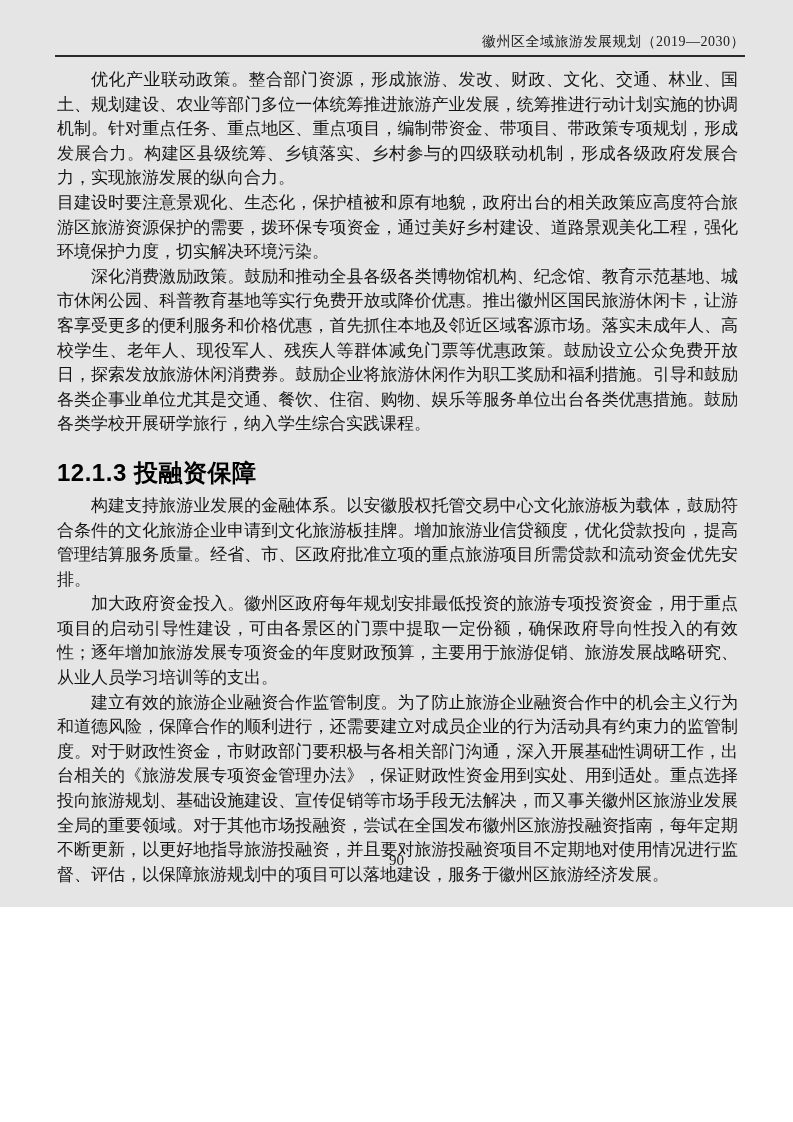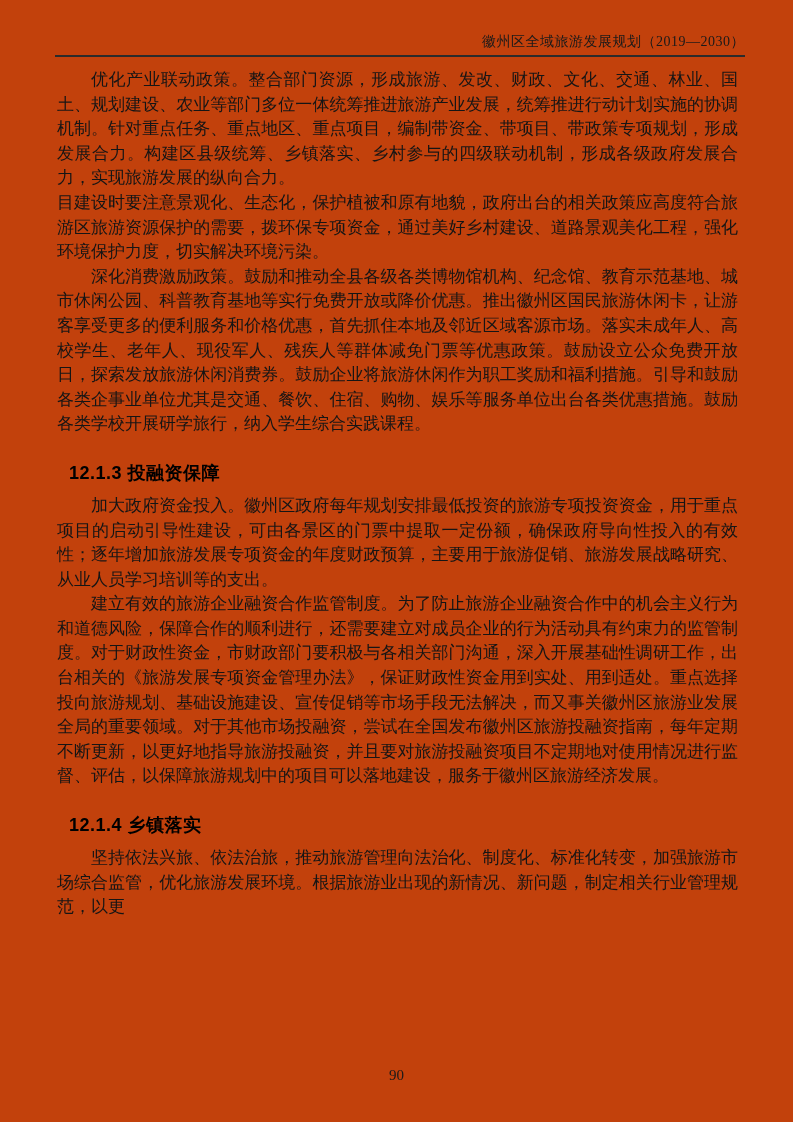--- a/index.html
+++ b/index.html
@@ -3,22 +3,22 @@
 <meta charset="utf-8">
 <style>
   html, body {
     margin: 0;
     padding: 0;
     background: #fff;
   }
   .page {
     position: relative;
     width: 793px;
-    height: 1122px;
-    background: #c2410c;
+    height: 907px;
+    background: #e5e5e5;
     color: #111111;
     font-family: "Liberation Serif", "DejaVu Serif", serif;
     overflow: hidden;
     box-sizing: border-box;
   }
   .page-header {
     position: absolute;
     top: 0;
     left: 55px;
     width: 690px;
@@ -51,24 +51,24 @@
     text-indent: 2em;
     word-break: break-all;
     color: #151515;
   }
   .para.no-indent {
     text-indent: 0;
   }
   .section-heading {
     font-family: "Liberation Sans", "DejaVu Sans", sans-serif;
     font-weight: 700;
-    font-size: 18px;
+    font-size: 24px;
     line-height: 26px;
     color: #000000;
-    margin: 23px 0 8px 12px;
+    margin: 23px 0 8px 0;
     letter-spacing: 0.5px;
   }
   .page-footer {
     position: absolute;
     left: 0;
     bottom: 38px;
     width: 100%;
     text-align: center;
     font-size: 15px;
     color: #1a1a1a;
@@ -88,20 +88,21 @@
 
     <p class="para">优化产业联动政策。整合部门资源，形成旅游、发改、财政、文化、交通、林业、国土、规划建设、农业等部门多位一体统筹推进旅游产业发展，统筹推进行动计划实施的协调机制。针对重点任务、重点地区、重点项目，编制带资金、带项目、带政策专项规划，形成发展合力。构建区县级统筹、乡镇落实、乡村参与的四级联动机制，形成各级政府发展合力，实现旅游发展的纵向合力。</p>
 
     <p class="para no-indent">目建设时要注意景观化、生态化，保护植被和原有地貌，政府出台的相关政策应高度符合旅游区旅游资源保护的需要，拨环保专项资金，通过美好乡村建设、道路景观美化工程，强化环境保护力度，切实解决环境污染。</p>
 
     <p class="para">深化消费激励政策。鼓励和推动全县各级各类博物馆机构、纪念馆、教育示范基地、城市休闲公园、科普教育基地等实行免费开放或降价优惠。推出徽州区国民旅游休闲卡，让游客享受更多的便利服务和价格优惠，首先抓住本地及邻近区域客源市场。落实未成年人、高校学生、老年人、现役军人、残疾人等群体减免门票等优惠政策。鼓励设立公众免费开放日，探索发放旅游休闲消费券。鼓励企业将旅游休闲作为职工奖励和福利措施。引导和鼓励各类企事业单位尤其是交通、餐饮、住宿、购物、娱乐等服务单位出台各类优惠措施。鼓励各类学校开展研学旅行，纳入学生综合实践课程。</p>
 
     <h2 class="section-heading">12.1.3 投融资保障</h2>
 
 
+    <p class="para">构建支持旅游业发展的金融体系。以安徽股权托管交易中心文化旅游板为载体，鼓励符合条件的文化旅游企业申请到文化旅游板挂牌。增加旅游业信贷额度，优化贷款投向，提高管理结算服务质量。经省、市、区政府批准立项的重点旅游项目所需贷款和流动资金优先安排。</p>
 
     <p class="para">加大政府资金投入。徽州区政府每年规划安排最低投资的旅游专项投资资金，用于重点项目的启动引导性建设，可由各景区的门票中提取一定份额，确保政府导向性投入的有效性；逐年增加旅游发展专项资金的年度财政预算，主要用于旅游促销、旅游发展战略研究、从业人员学习培训等的支出。</p>
 
     <p class="para">建立有效的旅游企业融资合作监管制度。为了防止旅游企业融资合作中的机会主义行为和道德风险，保障合作的顺利进行，还需要建立对成员企业的行为活动具有约束力的监管制度。对于财政性资金，市财政部门要积极与各相关部门沟通，深入开展基础性调研工作，出台相关的《旅游发展专项资金管理办法》，保证财政性资金用到实处、用到适处。重点选择投向旅游规划、基础设施建设、宣传促销等市场手段无法解决，而又事关徽州区旅游业发展全局的重要领域。对于其他市场投融资，尝试在全国发布徽州区旅游投融资指南，每年定期不断更新，以更好地指导旅游投融资，并且要对旅游投融资项目不定期地对使用情况进行监督、评估，以保障旅游规划中的项目可以落地建设，服务于徽州区旅游经济发展。</p>
 
     <h2 class="section-heading">12.1.4 乡镇落实</h2>
 
     <p class="para">坚持依法兴旅、依法治旅，推动旅游管理向法治化、制度化、标准化转变，加强旅游市场综合监管，优化旅游发展环境。根据旅游业出现的新情况、新问题，制定相关行业管理规范，以更</p>
 
   </div>

